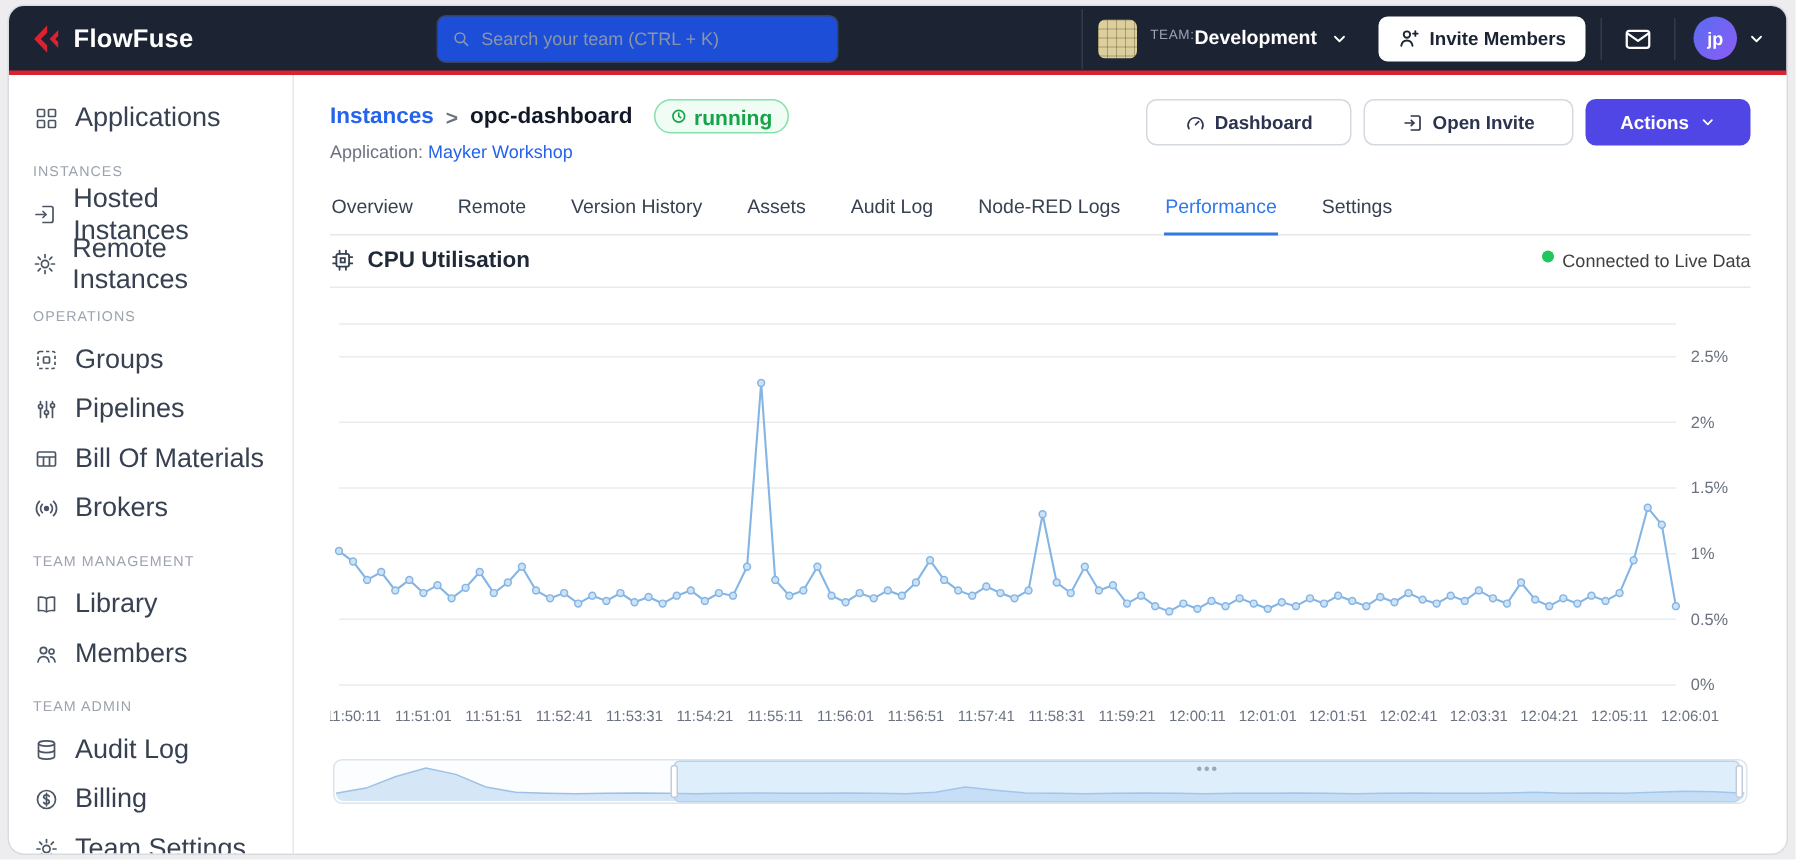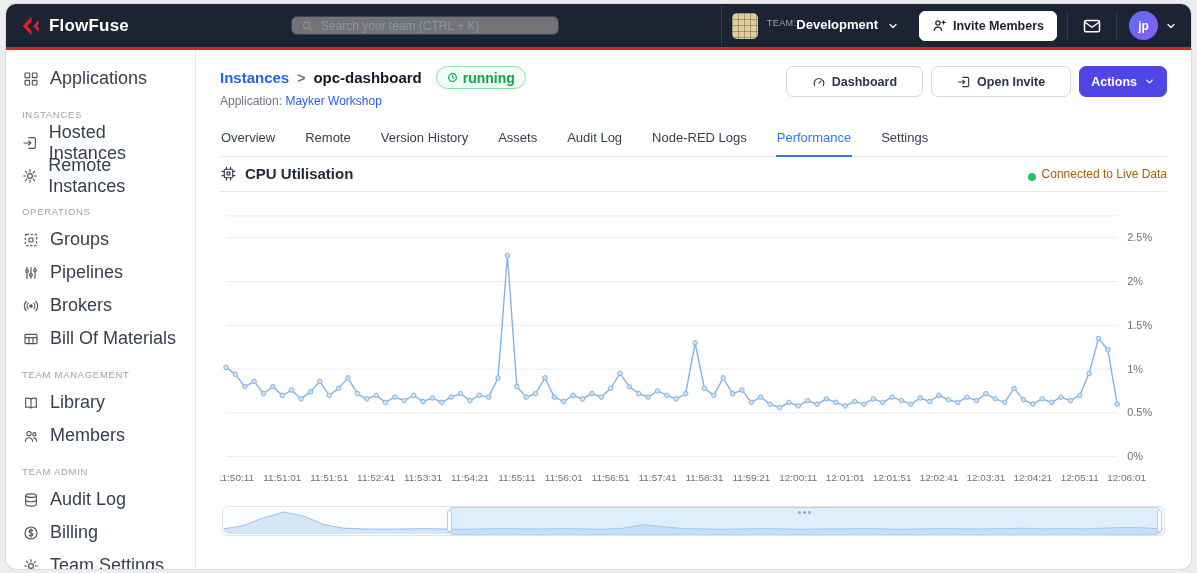--- a/index.html
+++ b/index.html
@@ -15,22 +15,22 @@
   }
   
   .navbar {
     height:46px; flex:0 0 46px; background:#1c2434; border-bottom:3px solid #d9232e;
     display:flex; align-items:center; padding:0 14px; gap:10px; color:#fff;
   }
   .brand { display:flex; align-items:center; gap:7px; }
   .brand-name { font-size:17px; font-weight:700; letter-spacing:.2px; }
   .nav-spacer { flex:1; }
   .search-box {
-    display:flex; align-items:center; gap:7px; width:268px; height:19px;
-    background:#737373; border:1px solid #39445a; border-radius:6px; padding:0 9px;
+    display:flex; align-items:center; gap:7px; width:268px; height:32px;
+    background:#1d4ed8; border:1px solid #39445a; border-radius:6px; padding:0 9px;
   }
   .search-box input {
     background:transparent; border:none; outline:none; color:#cfd6e2;
     font-size:12px; width:100%; font-family:inherit;
   }
   .search-box input::placeholder { color:#8b95a7; }
   .team-select {
     display:flex; align-items:center; gap:9px; min-width:172px; height:40px;
     padding:0 10px; border-left:1px solid #323b4d; cursor:pointer;
   }
@@ -81,34 +81,34 @@
   .app-sub { margin-top:5px; font-size:12px; color:#6b7280; }
   .app-sub a { color:#2563eb; text-decoration:none; cursor:pointer; }
   .head-actions { display:flex; align-items:center; gap:8px; }
   .btn-secondary {
     display:inline-flex; align-items:center; gap:6px; background:#fff; color:#2b3350;
     border:1px solid #d4d8df; border-radius:7px; height:31px; padding:0 25px;
     font-size:12.5px; font-weight:700; cursor:pointer; font-family:inherit;
   }
   .btn-primary {
     display:inline-flex; align-items:center; gap:7px; background:#4f46e5; color:#fff;
-    border:1px solid #4f46e5; border-radius:7px; height:31px; padding:0 11px;
+    border:1px solid #4f46e5; border-radius:7px; height:31px; padding:0 22px;
     font-size:12.5px; font-weight:700; cursor:pointer; font-family:inherit;text-align:right;
   }
   
   .tabs { display:flex; gap:28px; margin-top:16px; border-bottom:1px solid #e5e7eb; }
   .tab { font-size:13px; color:#374151; padding:6px 1px 10px; cursor:pointer; white-space:nowrap; }
   .tab.active { color:#3178e8; border-bottom:2px solid #3178e8; margin-bottom:-1px; font-weight:500; }
   
   .section-head {
     margin-top:8px; display:flex; align-items:center; justify-content:space-between;
     padding-bottom:9px; border-bottom:1px solid #e8eaee;
   }
   .section-title { display:flex; align-items:center; gap:8px; font-size:15px; font-weight:700; color:#1f2937; }
-  .live-status { display:flex; align-items:flex-end; gap:6px; font-size:12px; color:#a16207; }
+  .live-status { display:flex; align-items:flex-start; gap:6px; font-size:12px; color:#404040; }
   .live-dot { width:8px; height:8px; border-radius:50%; background:#22c55e; }
   .chart-wrap { margin-top:10px; }
   .chart-wrap svg { width:100%; height:auto; display:block; }
   
   .navigator {
     position:relative; height:30px; margin:14px 2px 0 2px; border:1px solid #dde4ec;
     border-radius:6px; background:#fbfdff; overflow:visible;
   }
   .navigator > svg { position:absolute; inset:1px; width:calc(100% - 2px); height:calc(100% - 2px); border-radius:5px; }
   .nav-selection {
@@ -233,35 +233,35 @@
               <path d="M6 4v16M12 4v16M18 4v16"></path>
               <circle cx="6" cy="9" r="2" fill="#fff"></circle>
               <circle cx="12" cy="15" r="2" fill="#fff"></circle>
               <circle cx="18" cy="8" r="2" fill="#fff"></circle>
             </svg>
         </span>
         <span>Pipelines</span>
       </div>
       <div class="side-item">
         <span class="sicon">
+          <svg class="icon" width="16" height="16" viewBox="0 0 24 24" fill="none" stroke="currentColor" stroke-width="1.7">
+              <rect x="3" y="5" width="18" height="14" rx="1.5"></rect>
+              <path d="M3 10h18M9 10v9M15 10v9"></path>
+            </svg>
+        </span>
+        <span>Bill Of Materials</span>
+      </div>
+      <div class="side-item">
+        <span class="sicon">
           <svg class="icon" width="16" height="16" viewBox="0 0 24 24" fill="none" stroke="currentColor" stroke-width="1.7" stroke-linecap="round">
               <circle cx="12" cy="12" r="1.8" fill="currentColor"></circle>
               <path d="M7.8 7.8a6 6 0 0 0 0 8.4M16.2 7.8a6 6 0 0 1 0 8.4M4.9 4.9a10 10 0 0 0 0 14.2M19.1 4.9a10 10 0 0 1 0 14.2"></path>
             </svg>
         </span>
         <span>Brokers</span>
-      </div>
-      <div class="side-item">
-        <span class="sicon">
-          <svg class="icon" width="16" height="16" viewBox="0 0 24 24" fill="none" stroke="currentColor" stroke-width="1.7">
-              <rect x="3" y="5" width="18" height="14" rx="1.5"></rect>
-              <path d="M3 10h18M9 10v9M15 10v9"></path>
-            </svg>
-        </span>
-        <span>Bill Of Materials</span>
       </div>
 
       <div class="side-section">Team Management</div>
       <div class="side-item">
         <span class="sicon">
           <svg class="icon" width="16" height="16" viewBox="0 0 24 24" fill="none" stroke="currentColor" stroke-width="1.7" stroke-linejoin="round">
               <path d="M12 6c-2-1.4-4.8-1.6-8-1.2v13.4c3.2-.4 6-.2 8 1.2 2-1.4 4.8-1.6 8-1.2V4.8c-3.2-.4-6-.2-8 1.2z"></path>
               <path d="M12 6v13.4"></path>
             </svg>
         </span>

